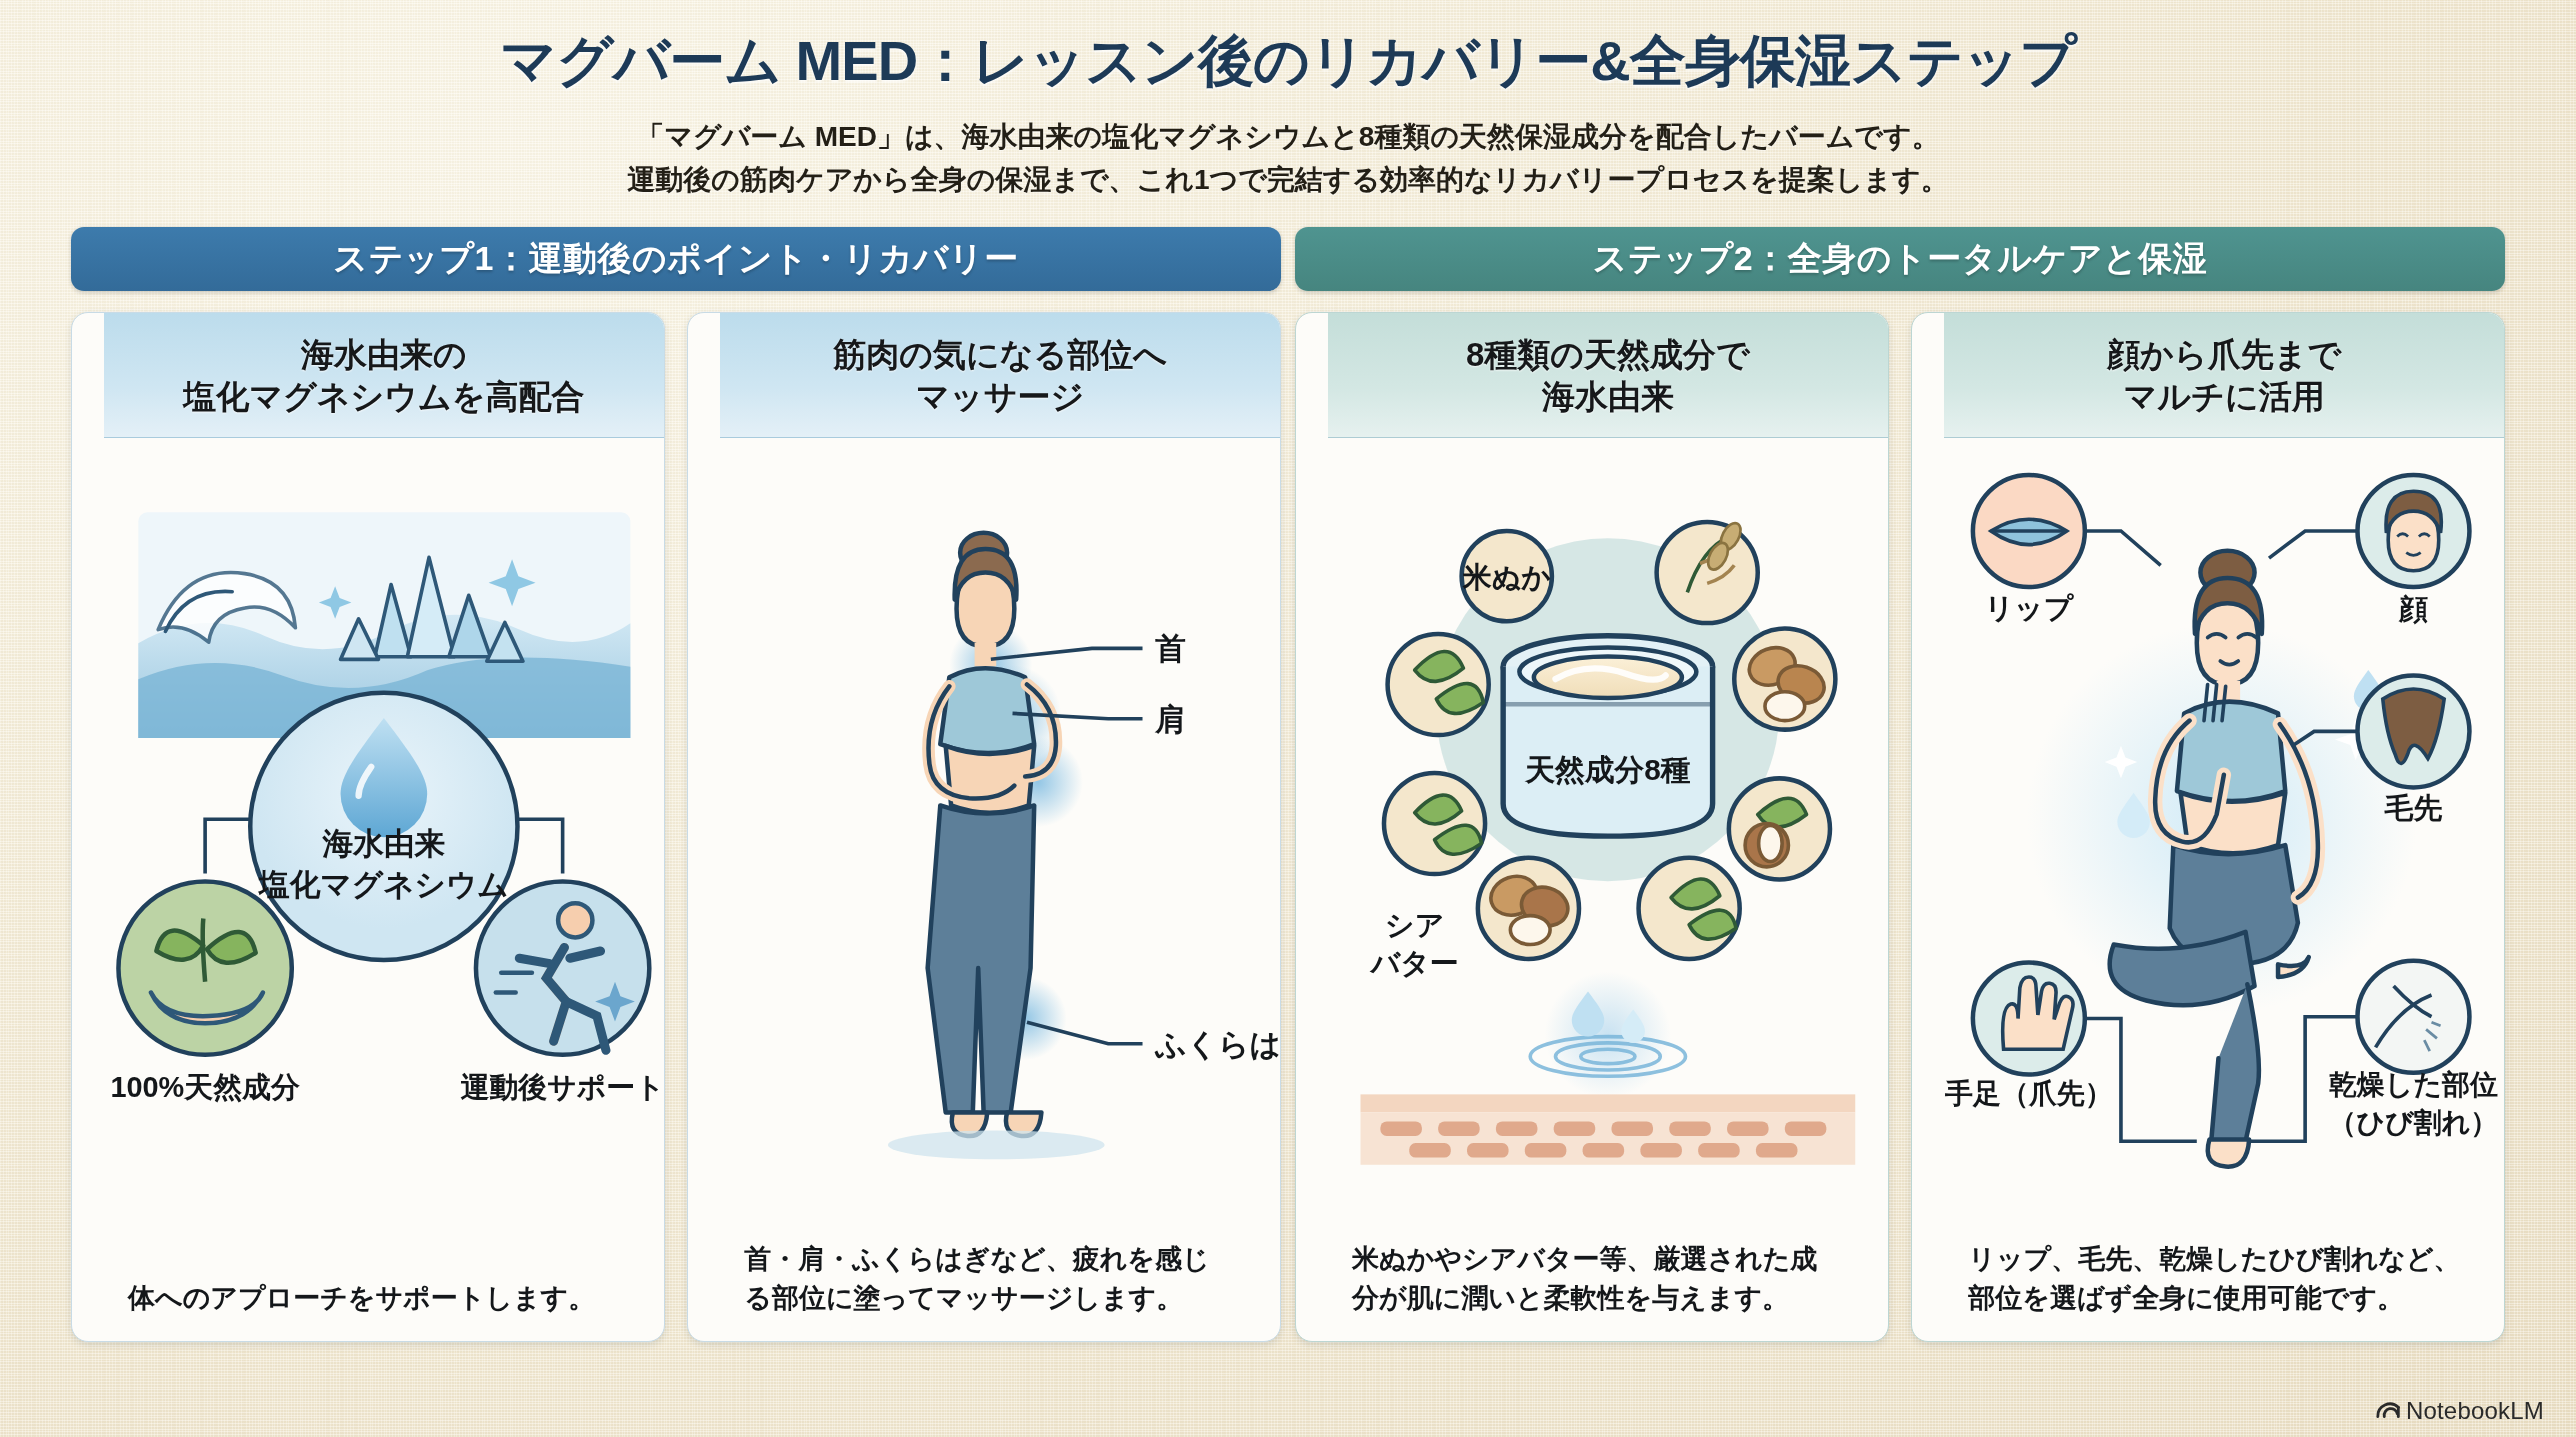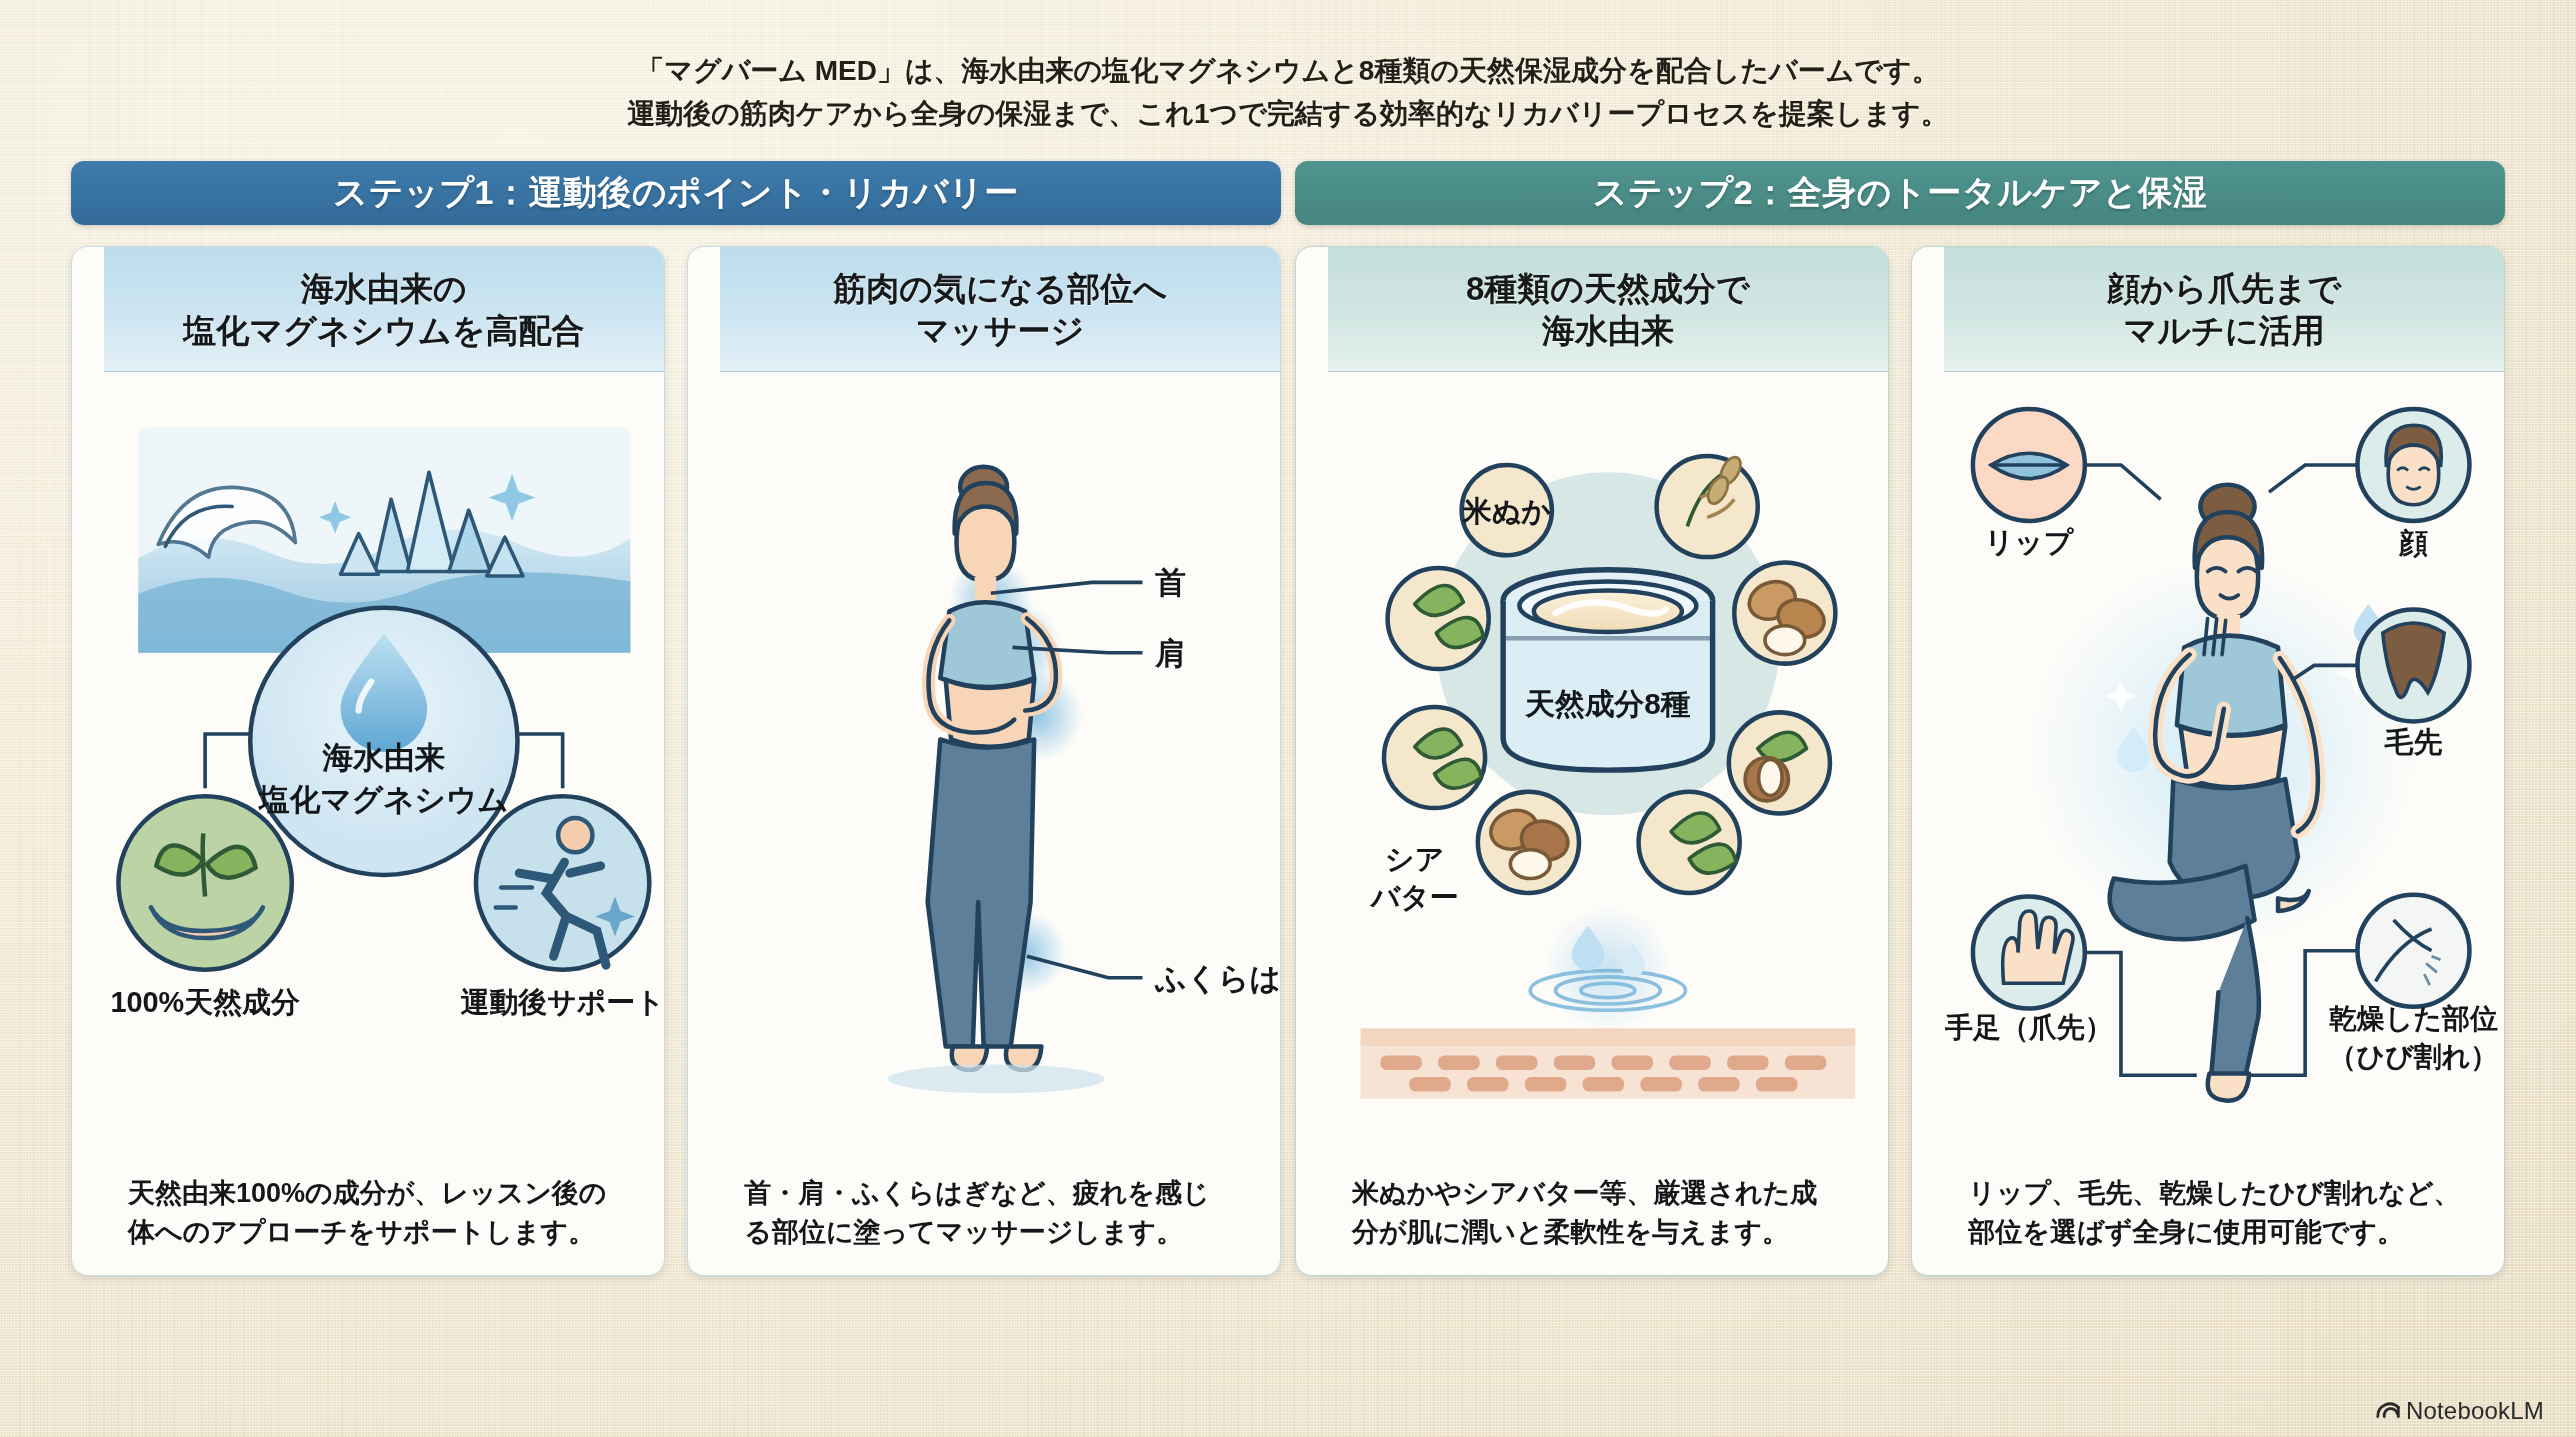--- a/index.html
+++ b/index.html
@@ -121,20 +121,21 @@
     font-size: 24px; font-weight: 500; color: #2a2a2a;
     letter-spacing: 0.2px;
   }
 </style>
 </head>
 <body>
 
 <div class="page">
 
   <div class="header">
+    <div class="main-title">マグバーム MED：レッスン後のリカバリー&amp;全身保湿ステップ</div>
     <div class="subtitle">
       <div>「マグバーム MED」は、海水由来の塩化マグネシウムと8種類の天然保湿成分を配合したバームです。</div>
       <div>運動後の筋肉ケアから全身の保湿まで、これ1つで完結する効率的なリカバリープロセスを提案します。</div>
     </div>
   </div>
 
   <div class="steps-row">
 
     <div class="step-col">
       <div class="step-banner blue">ステップ1：運動後のポイント・リカバリー</div>
@@ -222,21 +223,20 @@
                     <path d="M440 550 h34"></path>
                       <path d="M434 572 h22"></path>
                   </g>
                   <path d="M566 560 l6 16 16 6 -16 6 -6 16 -6 -16 -16 -6 16 -6 Z" fill="#6ba6cd"></path>
                 </g>
                 <text class="lbl" x="508" y="688" font-size="32" text-anchor="middle">運動後サポート</text>
               </svg>
             </div>
           </div>
           <div class="card-foot">
-            <div>天然由来100%の成分が、レッスン後の</div>
             <div>体へのアプローチをサポートします。</div>
           </div>
         </div>
 
         <div class="card">
           <div class="card-head">
             <span>筋肉の気になる部位へ</span>
             <span>マッサージ</span>
           </div>
           <div class="card-body">

